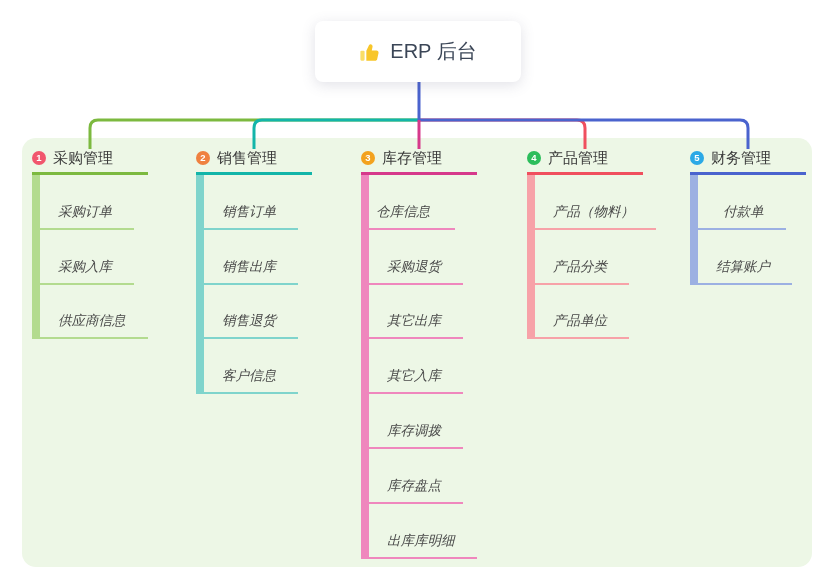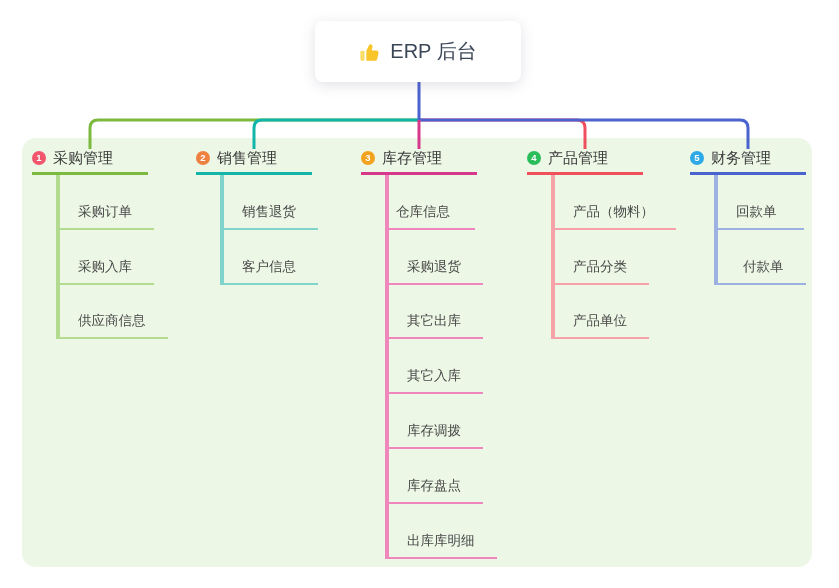--- a/index.html
+++ b/index.html
@@ -26,21 +26,21 @@
     box-sizing:border-box;height:27px;width:116px;
     display:flex;align-items:center;gap:7px;
     border-bottom:3px solid #000;
     font-size:15px;font-weight:500;color:#3a3a3a;
     padding-bottom:4px;
   }
   .badge{
     box-sizing:border-box;flex:0 0 auto;width:14px;height:14px;border-radius:50%;
     color:#ffffff;font-size:9.5px;font-weight:700;line-height:14px;text-align:center;
   }
-  .children{margin-left:24px;border-left:4px solid #ec4899;}
+  .children{margin-left:0;border-left:8px solid #ec4899;font-style:italic;}
   .child{
     box-sizing:border-box;height:54.8px;width:max-content;min-width:86px;
     display:flex;align-items:flex-end;
     padding:0 22px 7px 18px;border-bottom:2px solid #ccc;
     font-size:13.5px;color:#484848;white-space:nowrap;
   }
   
   .b0{left:32px}.b1{left:196px}.b2{left:361px}.b3{left:527px}.b4{left:690px}
 </style>
 </head>
@@ -77,20 +77,22 @@
       <div class="child" style="border-bottom-color: rgb(179, 219, 143);">供应商信息</div>
     </div>
   </div>
 
   <div class="branch b1">
     <div class="branch-title" style="border-bottom-color: rgb(19, 181, 169);">
       <span class="badge" style="background-color: rgb(239, 129, 64);">2</span>
       <span>销售管理</span>
     </div>
     <div class="children" style="border-left-color: rgb(127, 212, 204);">
+      <div class="child" style="border-bottom-color: rgb(127, 212, 204);">销售订单</div>
+      <div class="child" style="border-bottom-color: rgb(127, 212, 204);">销售出库</div>
       <div class="child" style="border-bottom-color: rgb(127, 212, 204);">销售退货</div>
       <div class="child" style="border-bottom-color: rgb(127, 212, 204);">客户信息</div>
     </div>
   </div>
 
   <div class="branch b2">
     <div class="branch-title" style="border-bottom-color: rgb(214, 57, 139);">
       <span class="badge" style="background-color: rgb(243, 162, 30);">3</span>
       <span>库存管理</span>
     </div>
@@ -116,18 +118,18 @@
       <div class="child" style="border-bottom-color: rgb(247, 162, 168);">产品单位</div>
     </div>
   </div>
 
   <div class="branch b4">
     <div class="branch-title" style="border-bottom-color: rgb(74, 99, 206);">
       <span class="badge" style="background-color: rgb(44, 169, 230);">5</span>
       <span>财务管理</span>
     </div>
     <div class="children" style="border-left-color: rgb(156, 176, 226);">
-      <div class="child" style="border-bottom-color: rgb(156, 176, 226);">回款单</div>
       <div class="child" style="border-bottom-color: rgb(156, 176, 226); padding-left: 25px;">付款单</div>
+      <div class="child" style="border-bottom-color: rgb(156, 176, 226);">结算账户</div>
     </div>
   </div>
 
 </div>
 
 </body></html>

